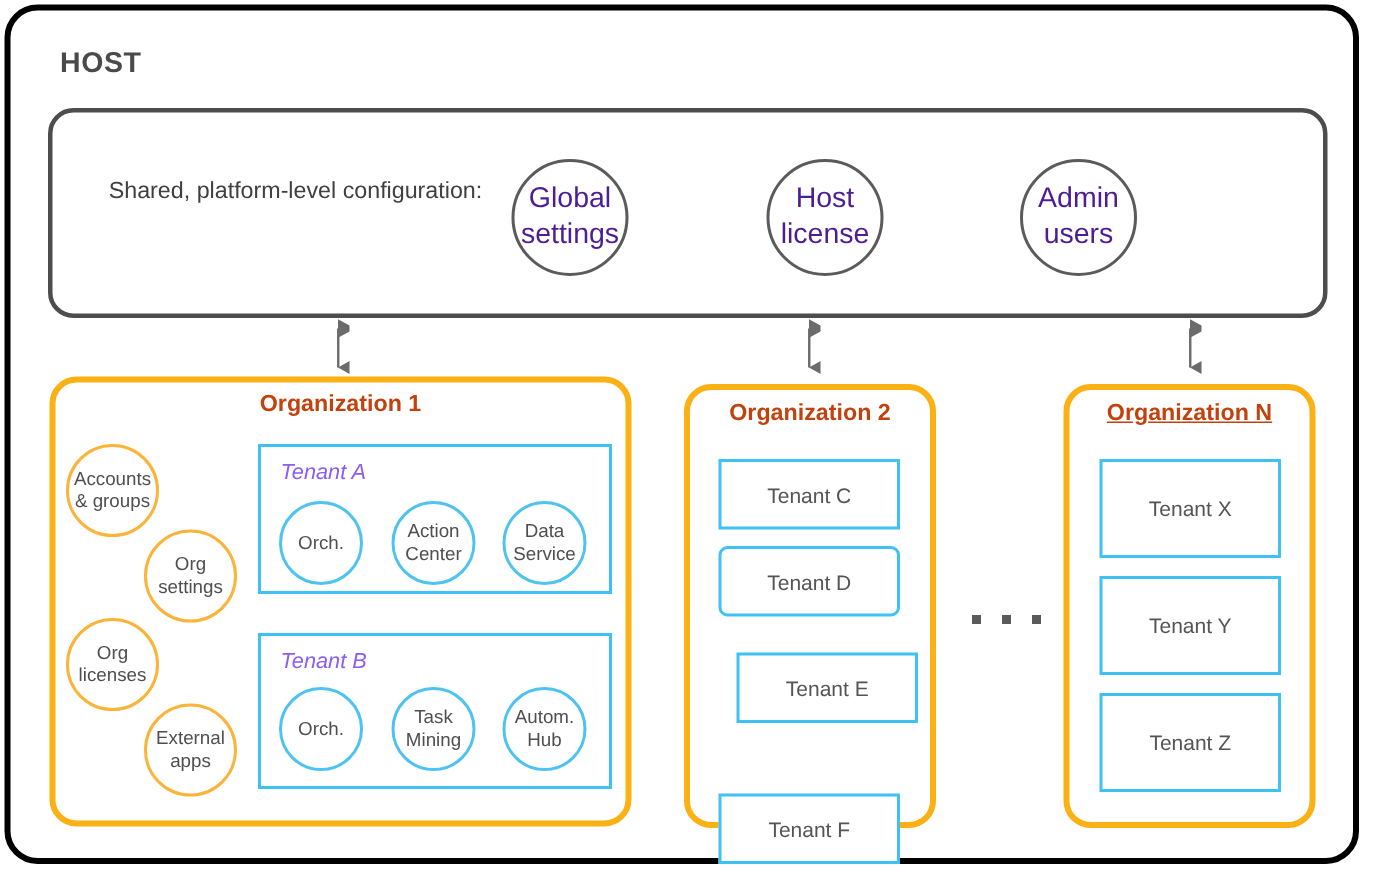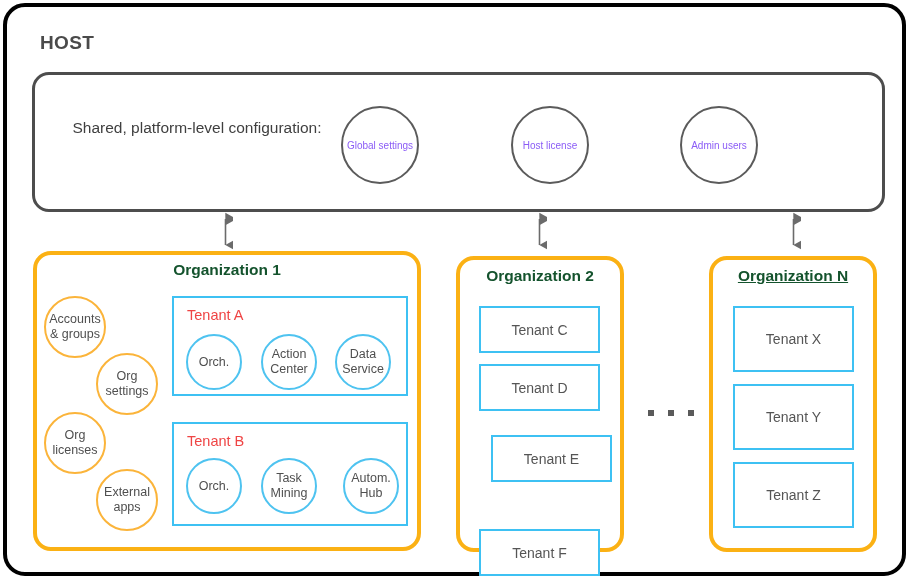--- a/index.html
+++ b/index.html
@@ -69,23 +69,23 @@
 
   .gray-circle {
     position: absolute;
     border: 2px solid #5b5b5b;
     border-radius: 50%;
     box-sizing: border-box;
     display: flex;
     align-items: center;
     justify-content: center;
     text-align: center;
-    font-size: 10px;
-    color: #8b5cf6;
-    line-height: 19px;
+    font-size: 19px;
+    color: #4c1d95;
+    line-height: 24px;
   }
 
   
   .connector {
     position: absolute;
     width: 15px;
   }
 
   
   .org {
@@ -95,36 +95,37 @@
     box-sizing: border-box;
     background: #ffffff;
   }
   .org-title {
     position: absolute;
     left: 0;
     right: 0;
     text-align: center;
     font-size: 15.5px;
     font-weight: bold;
-    color: #14532d;
+    color: #c2410c;
   }
 
   
   .tenant-box {
     position: absolute;
     border: 2.5px solid #3ec1f3;
     box-sizing: border-box;
     background: #ffffff;
   }
   .tenant-label {
     position: absolute;
     left: 13px;
     top: 9px;
     font-size: 14.5px;
-    color: #ef4444;
+    color: #8b5cf6;
+    font-style: italic;
   }
 
   .blue-circle {
     position: absolute;
     border: 2px solid #4ec3f0;
     border-radius: 50%;
     box-sizing: border-box;
     display: flex;
     align-items: center;
     justify-content: center;
@@ -268,33 +269,33 @@
   </div>
 
   <div class="blue-circle" style="left:186px; top:458px; width:56px; height:56px;">
     <span>Orch.</span>
   </div>
 
   <div class="blue-circle" style="left:261px; top:458px; width:56px; height:56px;">
     <span>Task Mining</span>
   </div>
 
-  <div class="blue-circle" style="left:343px; top:458px; width:56px; height:56px;">
+  <div class="blue-circle" style="left:335px; top:458px; width:56px; height:56px;">
     <span>Autom. Hub</span>
   </div>
 
   <div class="org" style="left:456px; top:256px; width:168px; height:296px;"></div>
 
   <div class="org-title" style="left:456px; top:267px; width:168px;">Organization 2</div>
 
   <div class="tenant-chip" style="left:479px; top:306px; width:121px; height:47px;">
     <span>Tenant C</span>
   </div>
 
-  <div class="tenant-chip" style="left:479px; top:364px; width:121px; height:47px;">
+  <div class="tenant-chip" style="left:479px; top:364px; width:121px; height:47px;border-radius:6px;">
     <span>Tenant D</span>
   </div>
 
   <div class="tenant-chip" style="left:479px; top:435px; width:121px; height:47px;margin-left:12px;">
     <span>Tenant E</span>
   </div>
 
   <div class="tenant-chip" style="left:479px; top:481px; width:121px; height:47px;margin-top:48px;">
     <span>Tenant F</span>
   </div>

